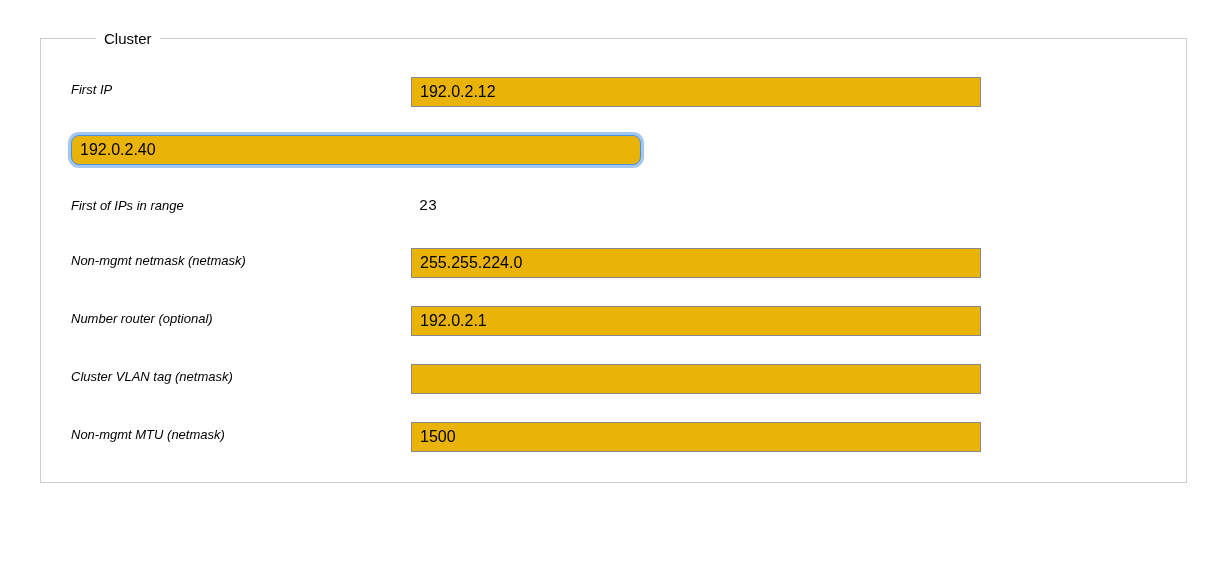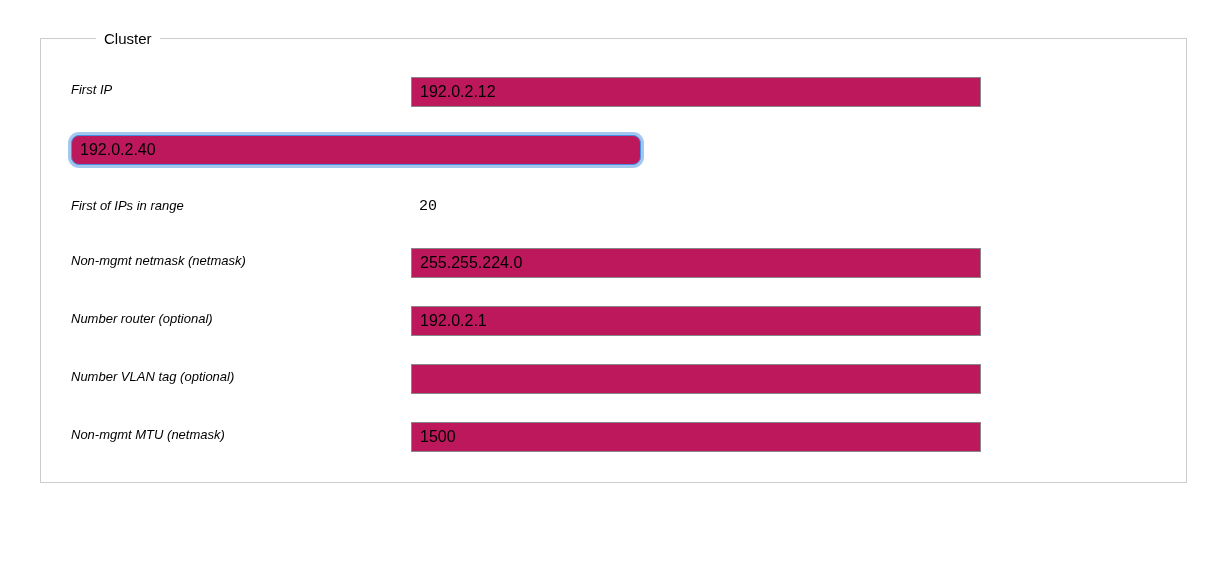--- a/index.html
+++ b/index.html
@@ -43,21 +43,21 @@
     .field-cell {
       flex: 1;
       max-width: 570px;
     }
     input[type="text"] {
       width: 100%;
       padding: 5px 8px;
       font-size: 16px;
       font-family: Arial, Helvetica, sans-serif;
       border: 1px solid #888;
-      background: #be185d;
+      background: #eab308;
       height: 30px;
     }
     input[type="text"].focused {
       outline: none;
       border: 1px solid #4a90e2;
       box-shadow: 0 0 0 3px rgba(74, 144, 226, 0.5);
       border-radius: 8px;
     }
     .static-value {
       padding: 5px 8px;
@@ -81,40 +81,40 @@
 
   <div class="form-row">
     <div class="field-cell">
       <input type="text" class="focused" value="192.0.2.40" style="">
     </div>
   </div>
 
   <div class="form-row">
     <div class="label-cell">First of IPs in range</div>
     <div class="field-cell">
-      <span class="static-value">20</span>
+      <span class="static-value">23</span>
     </div>
   </div>
 
   <div class="form-row">
     <div class="label-cell">Non-mgmt netmask (netmask)</div>
     <div class="field-cell">
       <input type="text" value="255.255.224.0" style="">
     </div>
   </div>
 
   <div class="form-row">
     <div class="label-cell">Number router (optional)</div>
     <div class="field-cell">
       <input type="text" value="192.0.2.1" style="">
     </div>
   </div>
 
   <div class="form-row">
-    <div class="label-cell">Number VLAN tag (optional)</div>
+    <div class="label-cell">Cluster VLAN tag (netmask)</div>
     <div class="field-cell">
       <input type="text" value="" style="">
     </div>
   </div>
 
   <div class="form-row">
     <div class="label-cell">Non-mgmt MTU (netmask)</div>
     <div class="field-cell">
       <input type="text" value="1500" style="">
     </div>

